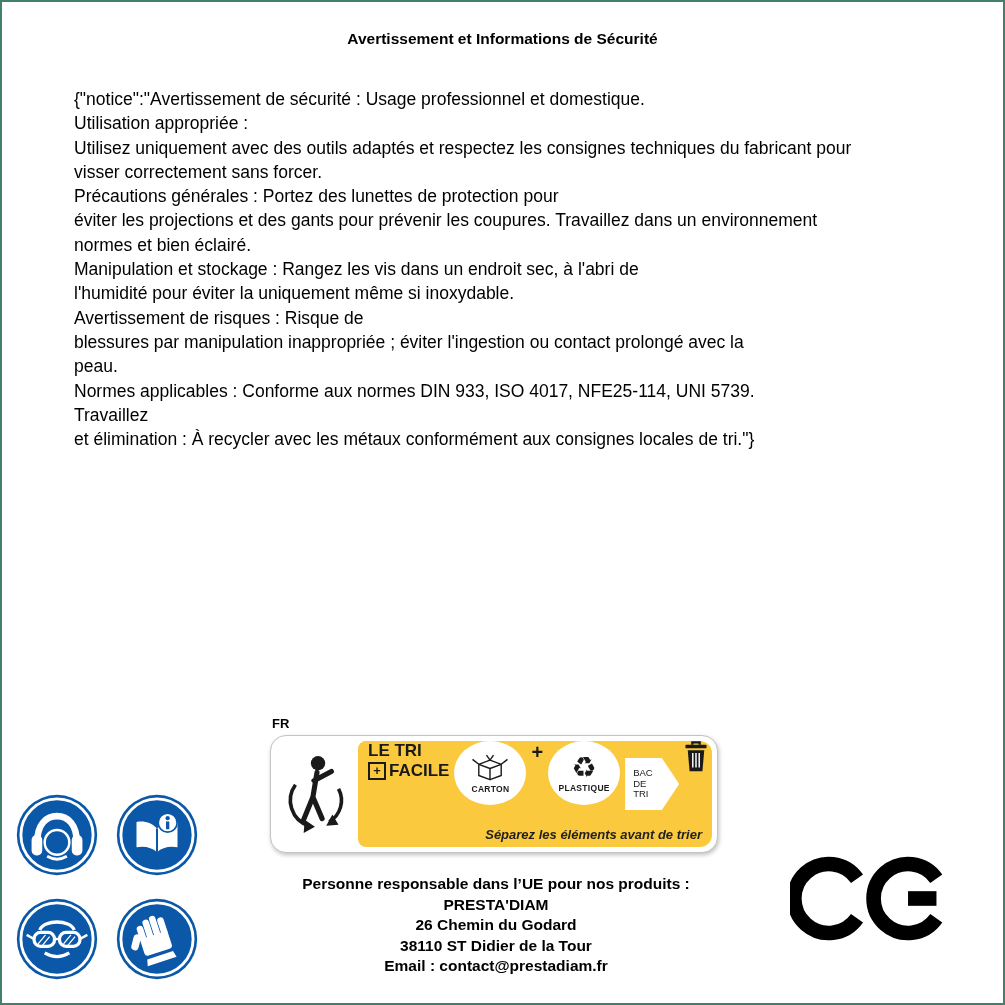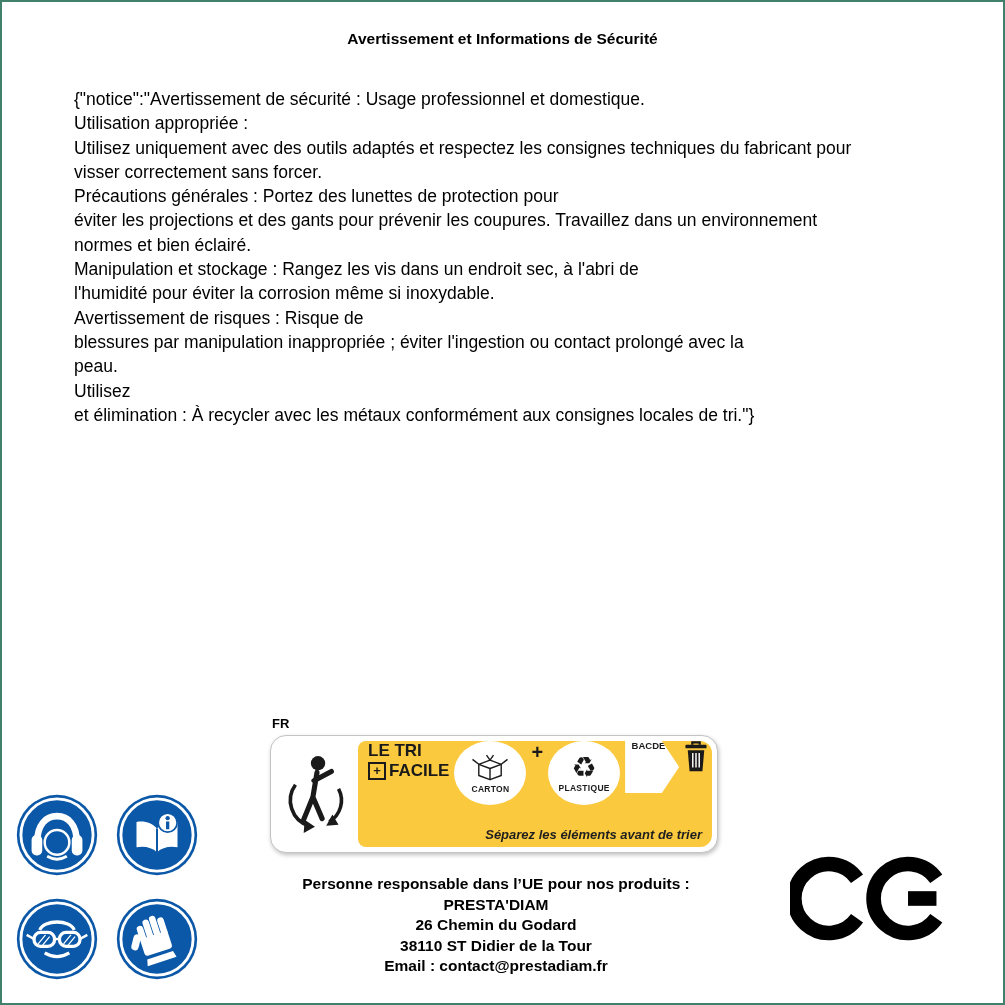--- a/index.html
+++ b/index.html
@@ -34,22 +34,22 @@
   .yellow-area { flex:1; background:#fbc93d; border-radius:8px 12px 12px 8px; display:flex; flex-direction:column; overflow:hidden; }
   .icons-row { flex:1; display:flex; align-items:flex-start; padding:0 10px; gap:5px; }
   .letri { font-weight:bold; font-size:17px; line-height:20px; color:#1a1a1a; white-space:nowrap; }
   .plusbox { display:inline-block; border:2px solid #1a1a1a; width:14px; height:14px; line-height:13px; text-align:center; font-size:13px; font-weight:bold; margin-right:3px; vertical-align:1px; }
   .cartouche { background:#fff; border-radius:50%; width:72px; height:64px; display:flex; flex-direction:column; align-items:center; justify-content:center; flex:none; }
   .cartouche-label { font-size:8.5px; font-weight:bold; letter-spacing:.3px; color:#1a1a1a; }
   .plus-sign { font-size:20px; font-weight:bold; color:#1a1a1a; flex:none; }
   .recycle-glyph { font-family:"DejaVu Sans", sans-serif; font-size:28px; line-height:30px; color:#1a1a1a; }
   .pennant {
     background:#fff; clip-path:polygon(0 0, 68% 0, 100% 50%, 68% 100%, 0 100%);
-    width:54px; height:52px; display:flex; flex-direction:row; justify-content:center;
-    padding-left:8px; box-sizing:border-box; font-size:9.5px; font-weight:bold; line-height:10.5px; color:#1a1a1a; flex:none;
+    width:54px; height:52px; display:flex; flex-direction:column; justify-content:center;
+    padding-left:8px; box-sizing:border-box; font-size:9.5px; font-weight:normal; line-height:10.5px; color:#1a1a1a; flex:none;margin-top:17px;
   }
   .bin-icon { flex:none; }
   .tagline-row {
     height:26px; display:flex; align-items:center; justify-content:flex-end;
     padding-right:10px; font-style:italic; font-weight:bold; font-size:13px; color:#1f1f1f;text-align:right;
   }
 
   .footer-block {
     position:absolute; left:268px; top:872px; width:452px; text-align:center;
     font-weight:bold; font-size:15.5px; line-height:20.5px;
@@ -67,25 +67,26 @@
 
   <div class="body-text">
     <div class="notice-line">{"notice":"Avertissement de sécurité : Usage professionnel et domestique.</div>
     <div class="notice-line">Utilisation appropriée :</div>
     <div class="notice-line">Utilisez uniquement avec des outils adaptés et respectez les consignes techniques du fabricant pour</div>
     <div class="notice-line">visser correctement sans forcer.</div>
     <div class="notice-line">Précautions générales : Portez des lunettes de protection pour</div>
     <div class="notice-line">éviter les projections et des gants pour prévenir les coupures. Travaillez dans un environnement</div>
     <div class="notice-line">normes et bien éclairé.</div>
     <div class="notice-line">Manipulation et stockage : Rangez les vis dans un endroit sec, à l'abri de</div>
-    <div class="notice-line">l'humidité pour éviter la corrosion même si inoxydable.</div>
+    <div class="notice-line">l'humidité pour éviter la uniquement même si inoxydable.</div>
     <div class="notice-line">Avertissement de risques : Risque de</div>
     <div class="notice-line">blessures par manipulation inappropriée ; éviter l'ingestion ou contact prolongé avec la</div>
     <div class="notice-line">peau.</div>
-    <div class="notice-line">Utilisez</div>
+    <div class="notice-line">Normes applicables : Conforme aux normes DIN 933, ISO 4017, NFE25-114, UNI 5739.</div>
+    <div class="notice-line">Travaillez</div>
     <div class="notice-line">et élimination : À recycler avec les métaux conformément aux consignes locales de tri."}</div>
   </div>
 
   <div class="icons-grid">
 
     <svg class="sign" viewBox="0 0 100 100">
       <circle cx="50" cy="50" r="49" fill="#0b58a8"></circle>
       <circle cx="50" cy="50" r="44" fill="none" stroke="#ffffff" stroke-width="3.5"></circle>
       <path d="M26,58 C26,38 36,27 50,27 C64,27 74,38 74,58" stroke="#fff" stroke-width="8" fill="none"></path>
       <rect x="19" y="50" width="13" height="25" rx="6" fill="#fff"></rect>

